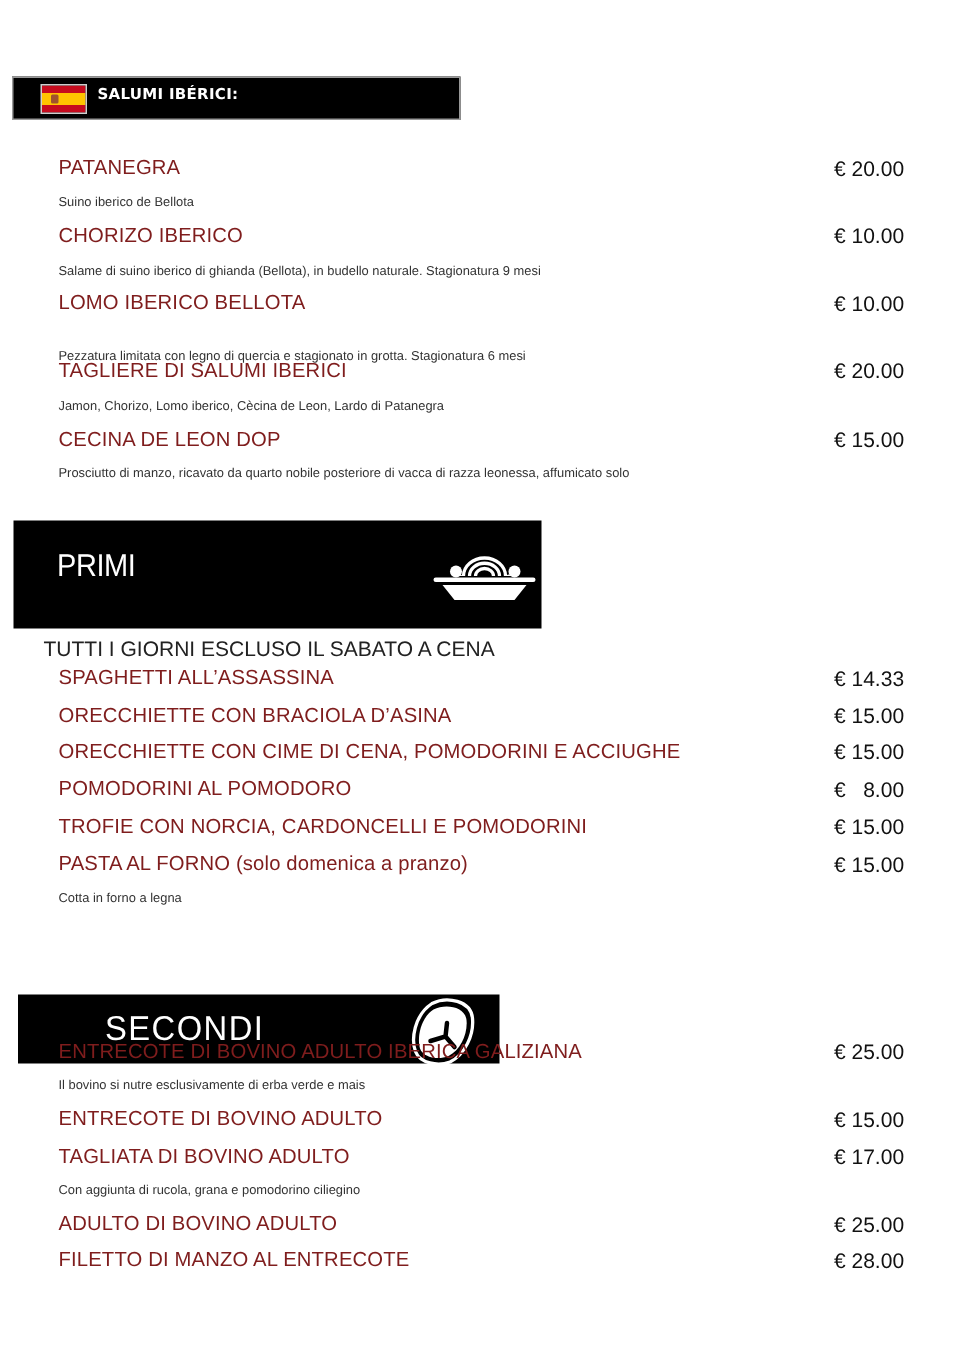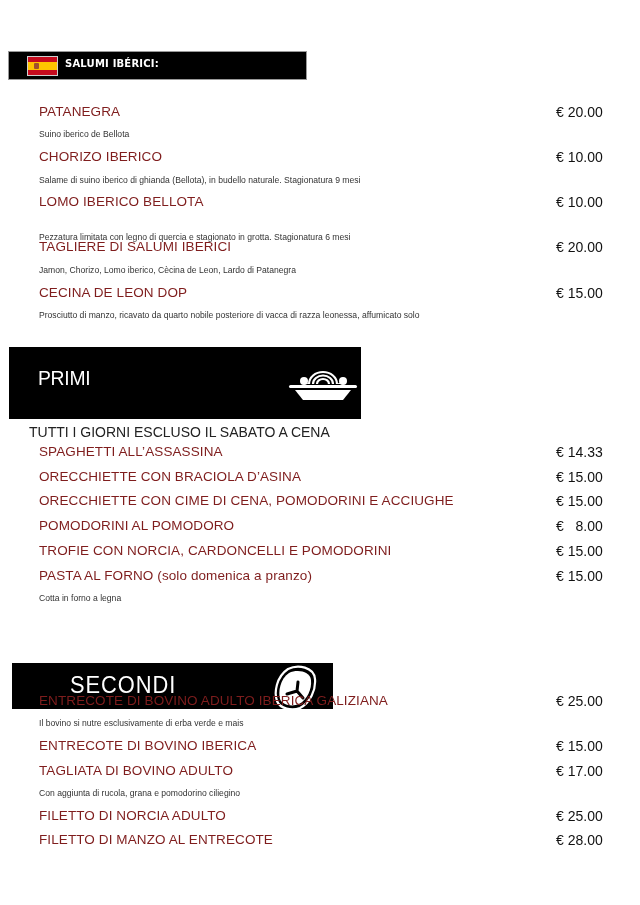--- a/index.html
+++ b/index.html
@@ -204,29 +204,29 @@
   </svg>
 </div>
 
 <div>
   <div>
     <span class="item-name" style="top:693px">ENTRECOTE DI BOVINO ADULTO IBERICA GALIZIANA</span>
     <span class="item-price" style="top:693px">€ 25.00</span>
     <span class="item-desc" style="top:718px">Il bovino si nutre esclusivamente di erba verde e mais</span>
   </div>
   <div>
-    <span class="item-name" style="top:738px">ENTRECOTE DI BOVINO IBERICA</span>
+    <span class="item-name" style="top:738px">ENTRECOTE DI BOVINO ADULTO</span>
     <span class="item-price" style="top:738px">€ 15.00</span>
   </div>
   <div>
     <span class="item-name" style="top:763px">TAGLIATA DI BOVINO ADULTO</span>
     <span class="item-price" style="top:763px">€ 17.00</span>
     <span class="item-desc" style="top:788px">Con aggiunta di rucola, grana e pomodorino ciliegino</span>
   </div>
   <div>
-    <span class="item-name" style="top:808px">FILETTO DI NORCIA ADULTO</span>
+    <span class="item-name" style="top:808px">ADULTO DI BOVINO ADULTO</span>
     <span class="item-price" style="top:808px">€ 25.00</span>
   </div>
   <div>
     <span class="item-name" style="top:832px">FILETTO DI MANZO AL ENTRECOTE</span>
     <span class="item-price" style="top:832px">€ 28.00</span>
   </div>
 </div>
 
 </body></html>

